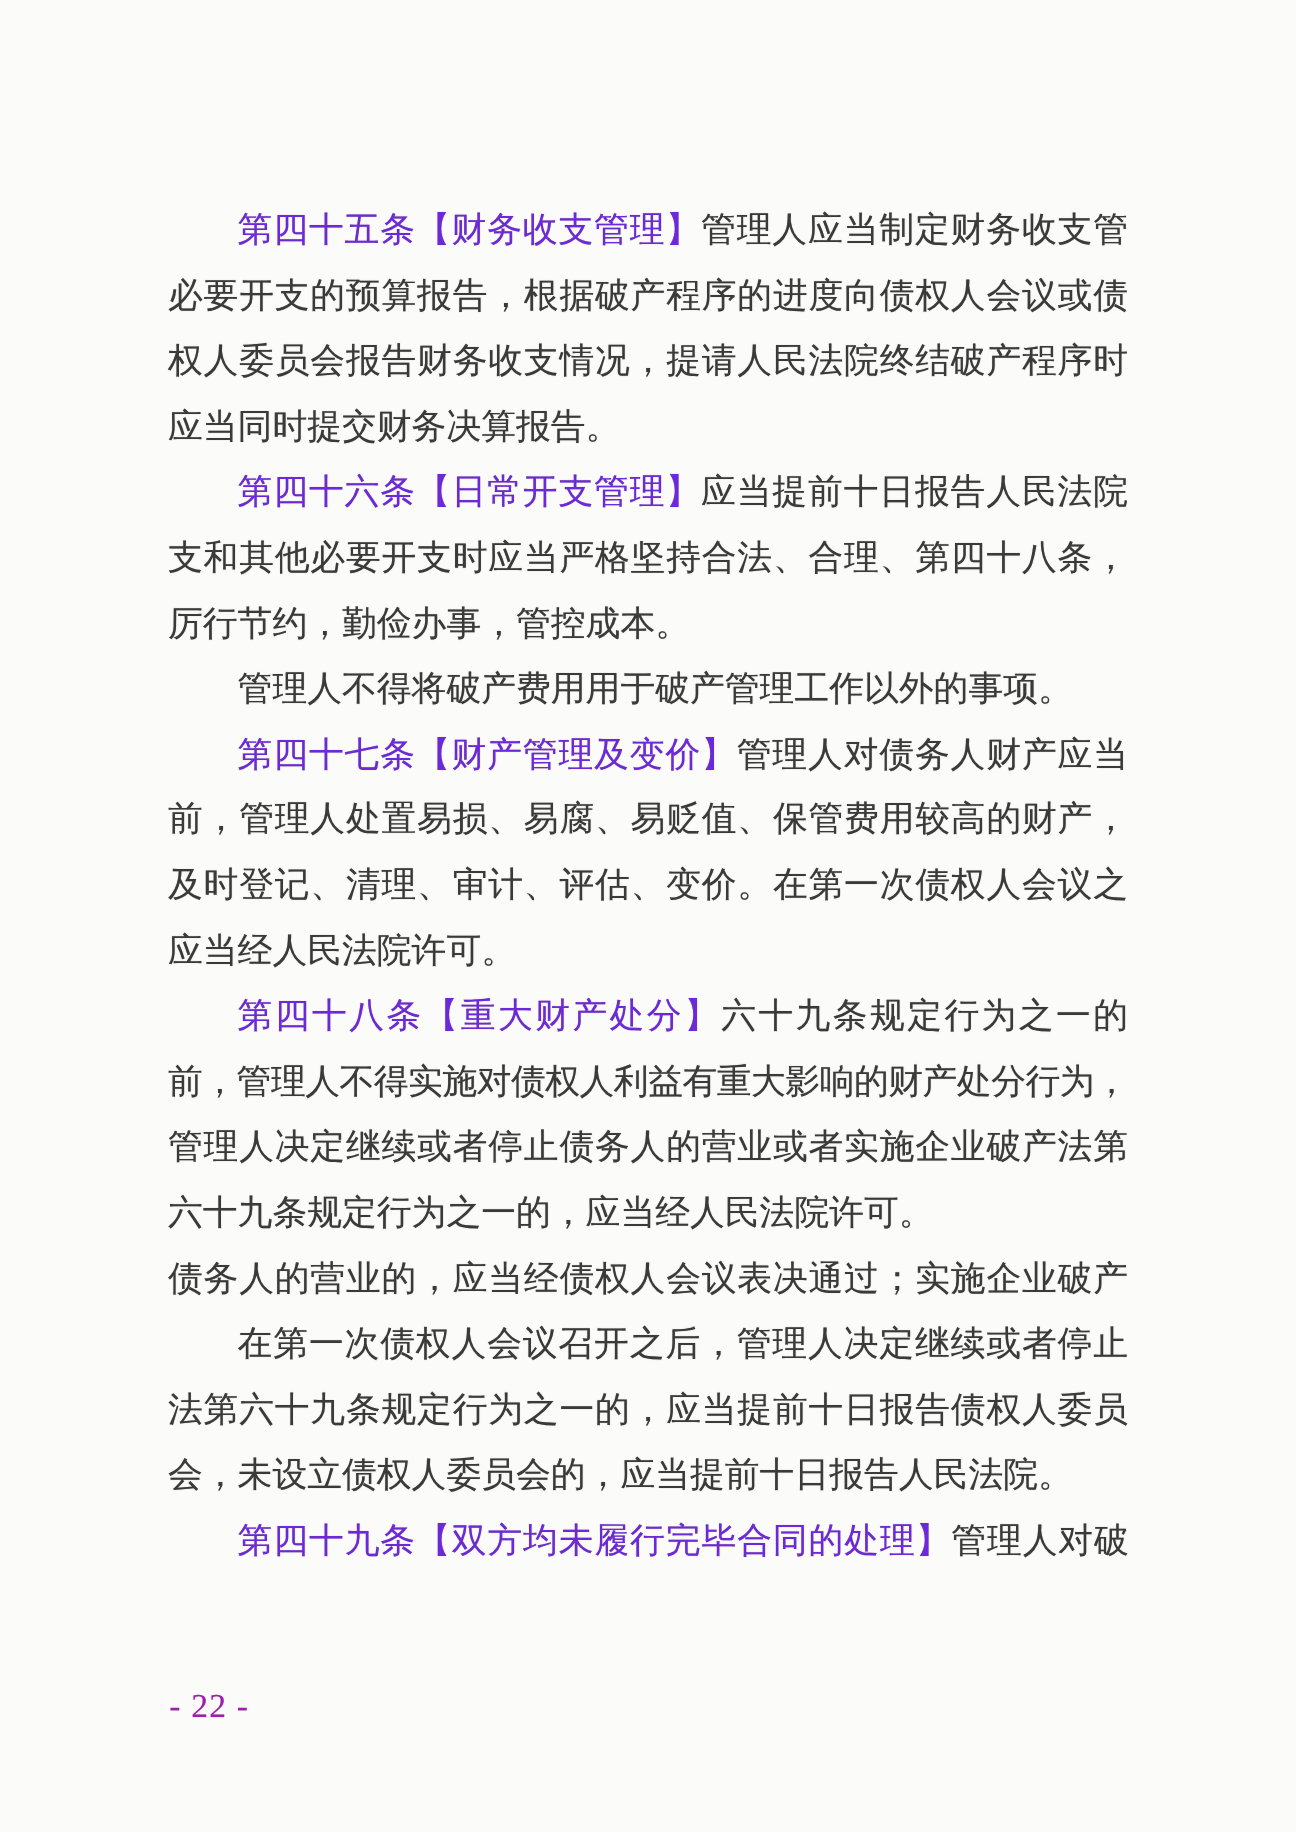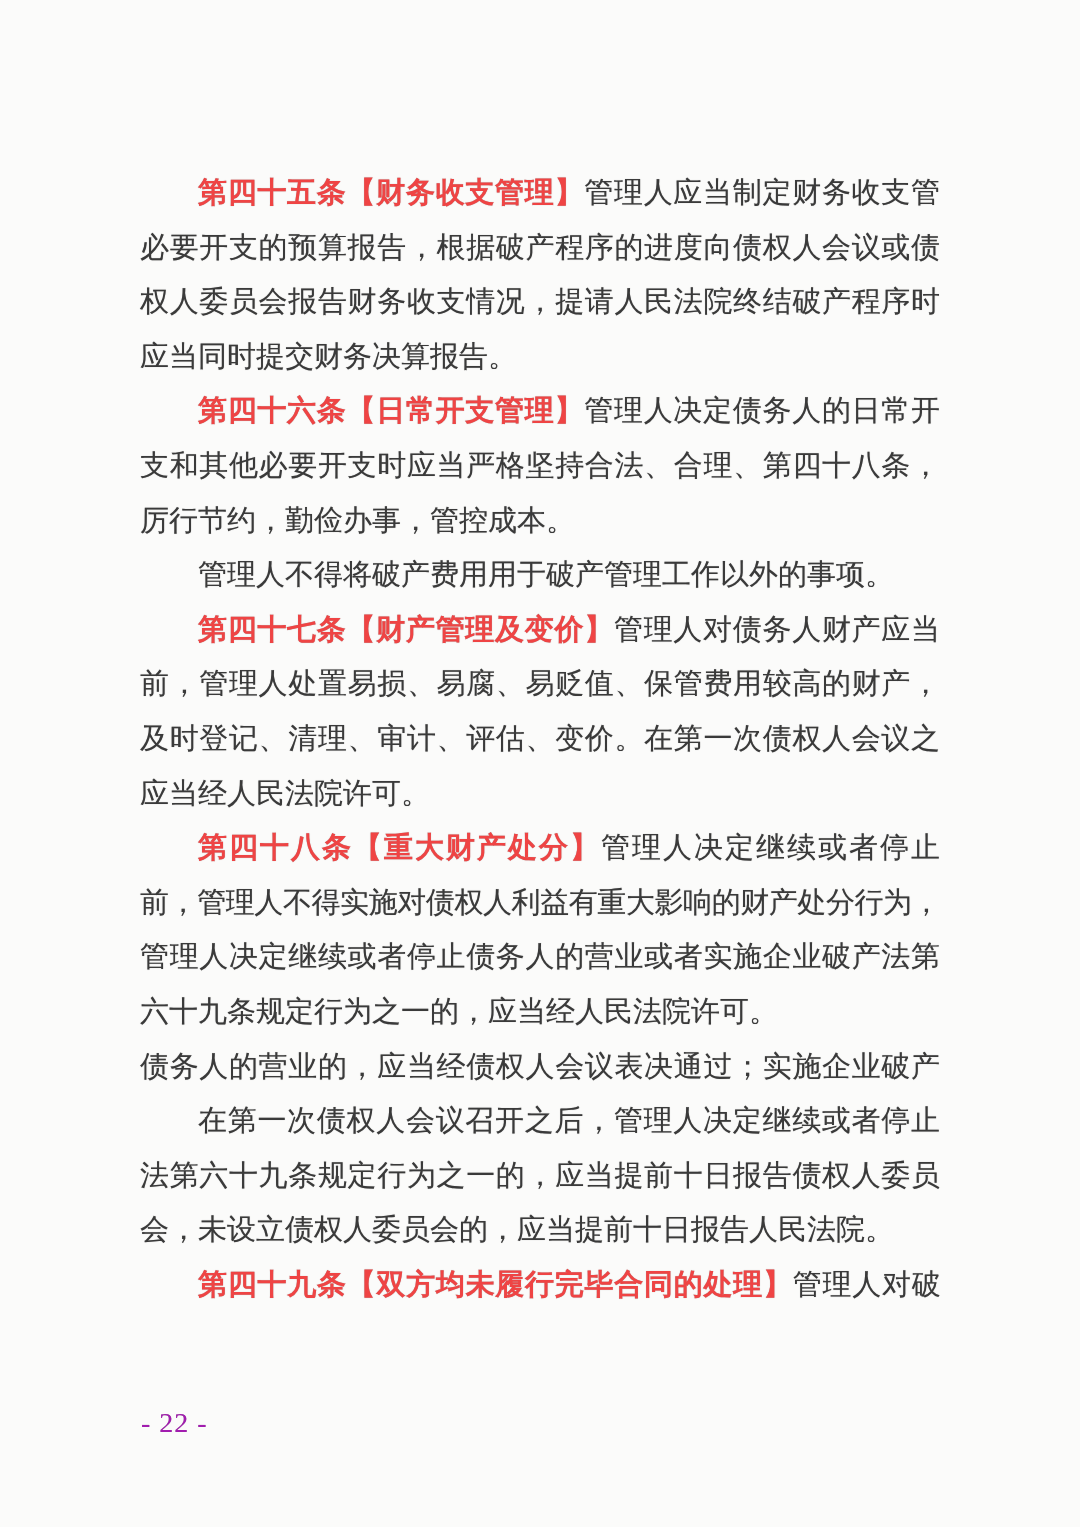--- a/index.html
+++ b/index.html
@@ -38,22 +38,22 @@
     text-align-last: justify;
     text-justify: inter-character;
   }
   .line.indent {
     text-indent: 58px;
   }
   .line.tight {
     letter-spacing: -0.7px;
   }
   .hd {
-    font-weight: bold;
-    color: #ef4444;
+    font-weight: normal;
+    color: #6d28d9;
   }
   .footer {
     position: absolute;
     left: 141px;
     top: 1408px;
     font-size: 28px;
     line-height: 30px;
     letter-spacing: 1px;
     color: #a21caf;
     text-shadow: 0 0 0.6px rgba(50,50,50,0.4);
@@ -61,29 +61,29 @@
 </style>
 </head>
 <body>
 
 <div class="page">
   <div class="content" id="content">
       <div class="line justify indent"><span class="hd">第四十五条【财务收支管理】</span><span>管理人应当制定财务收支管</span></div>
       <div class="line justify"><span>必要开支的预算报告，根据破产程序的进度向债权人会议或债</span></div>
       <div class="line justify"><span>权人委员会报告财务收支情况，提请人民法院终结破产程序时</span></div>
       <div class="line"><span>应当同时提交财务决算报告。</span></div>
-      <div class="line justify indent"><span class="hd">第四十六条【日常开支管理】</span><span>管理人决定债务人的日常开</span></div>
+      <div class="line justify indent"><span class="hd">第四十六条【日常开支管理】</span><span>应当提前十日报告人民法院</span></div>
       <div class="line justify"><span>支和其他必要开支时应当严格坚持合法、合理、第四十八条，</span></div>
       <div class="line"><span>厉行节约，勤俭办事，管控成本。</span></div>
       <div class="line indent"><span>管理人不得将破产费用用于破产管理工作以外的事项。</span></div>
       <div class="line justify indent"><span class="hd">第四十七条【财产管理及变价】</span><span>管理人对债务人财产应当</span></div>
       <div class="line justify"><span>前，管理人处置易损、易腐、易贬值、保管费用较高的财产，</span></div>
       <div class="line justify"><span>及时登记、清理、审计、评估、变价。在第一次债权人会议之</span></div>
       <div class="line"><span>应当经人民法院许可。</span></div>
-      <div class="line justify indent"><span class="hd">第四十八条【重大财产处分】</span><span>管理人决定继续或者停止</span></div>
+      <div class="line justify indent"><span class="hd">第四十八条【重大财产处分】</span><span>六十九条规定行为之一的</span></div>
       <div class="line justify tight"><span>前，管理人不得实施对债权人利益有重大影响的财产处分行为，</span></div>
       <div class="line justify"><span>管理人决定继续或者停止债务人的营业或者实施企业破产法第</span></div>
       <div class="line"><span>六十九条规定行为之一的，应当经人民法院许可。</span></div>
       <div class="line justify"><span>债务人的营业的，应当经债权人会议表决通过；实施企业破产</span></div>
       <div class="line justify indent"><span>在第一次债权人会议召开之后，管理人决定继续或者停止</span></div>
       <div class="line justify"><span>法第六十九条规定行为之一的，应当提前十日报告债权人委员</span></div>
       <div class="line"><span>会，未设立债权人委员会的，应当提前十日报告人民法院。</span></div>
       <div class="line justify indent tight"><span class="hd">第四十九条【双方均未履行完毕合同的处理】</span><span>管理人对破</span></div>
     </div>
   <div class="footer">- 22 -</div>

